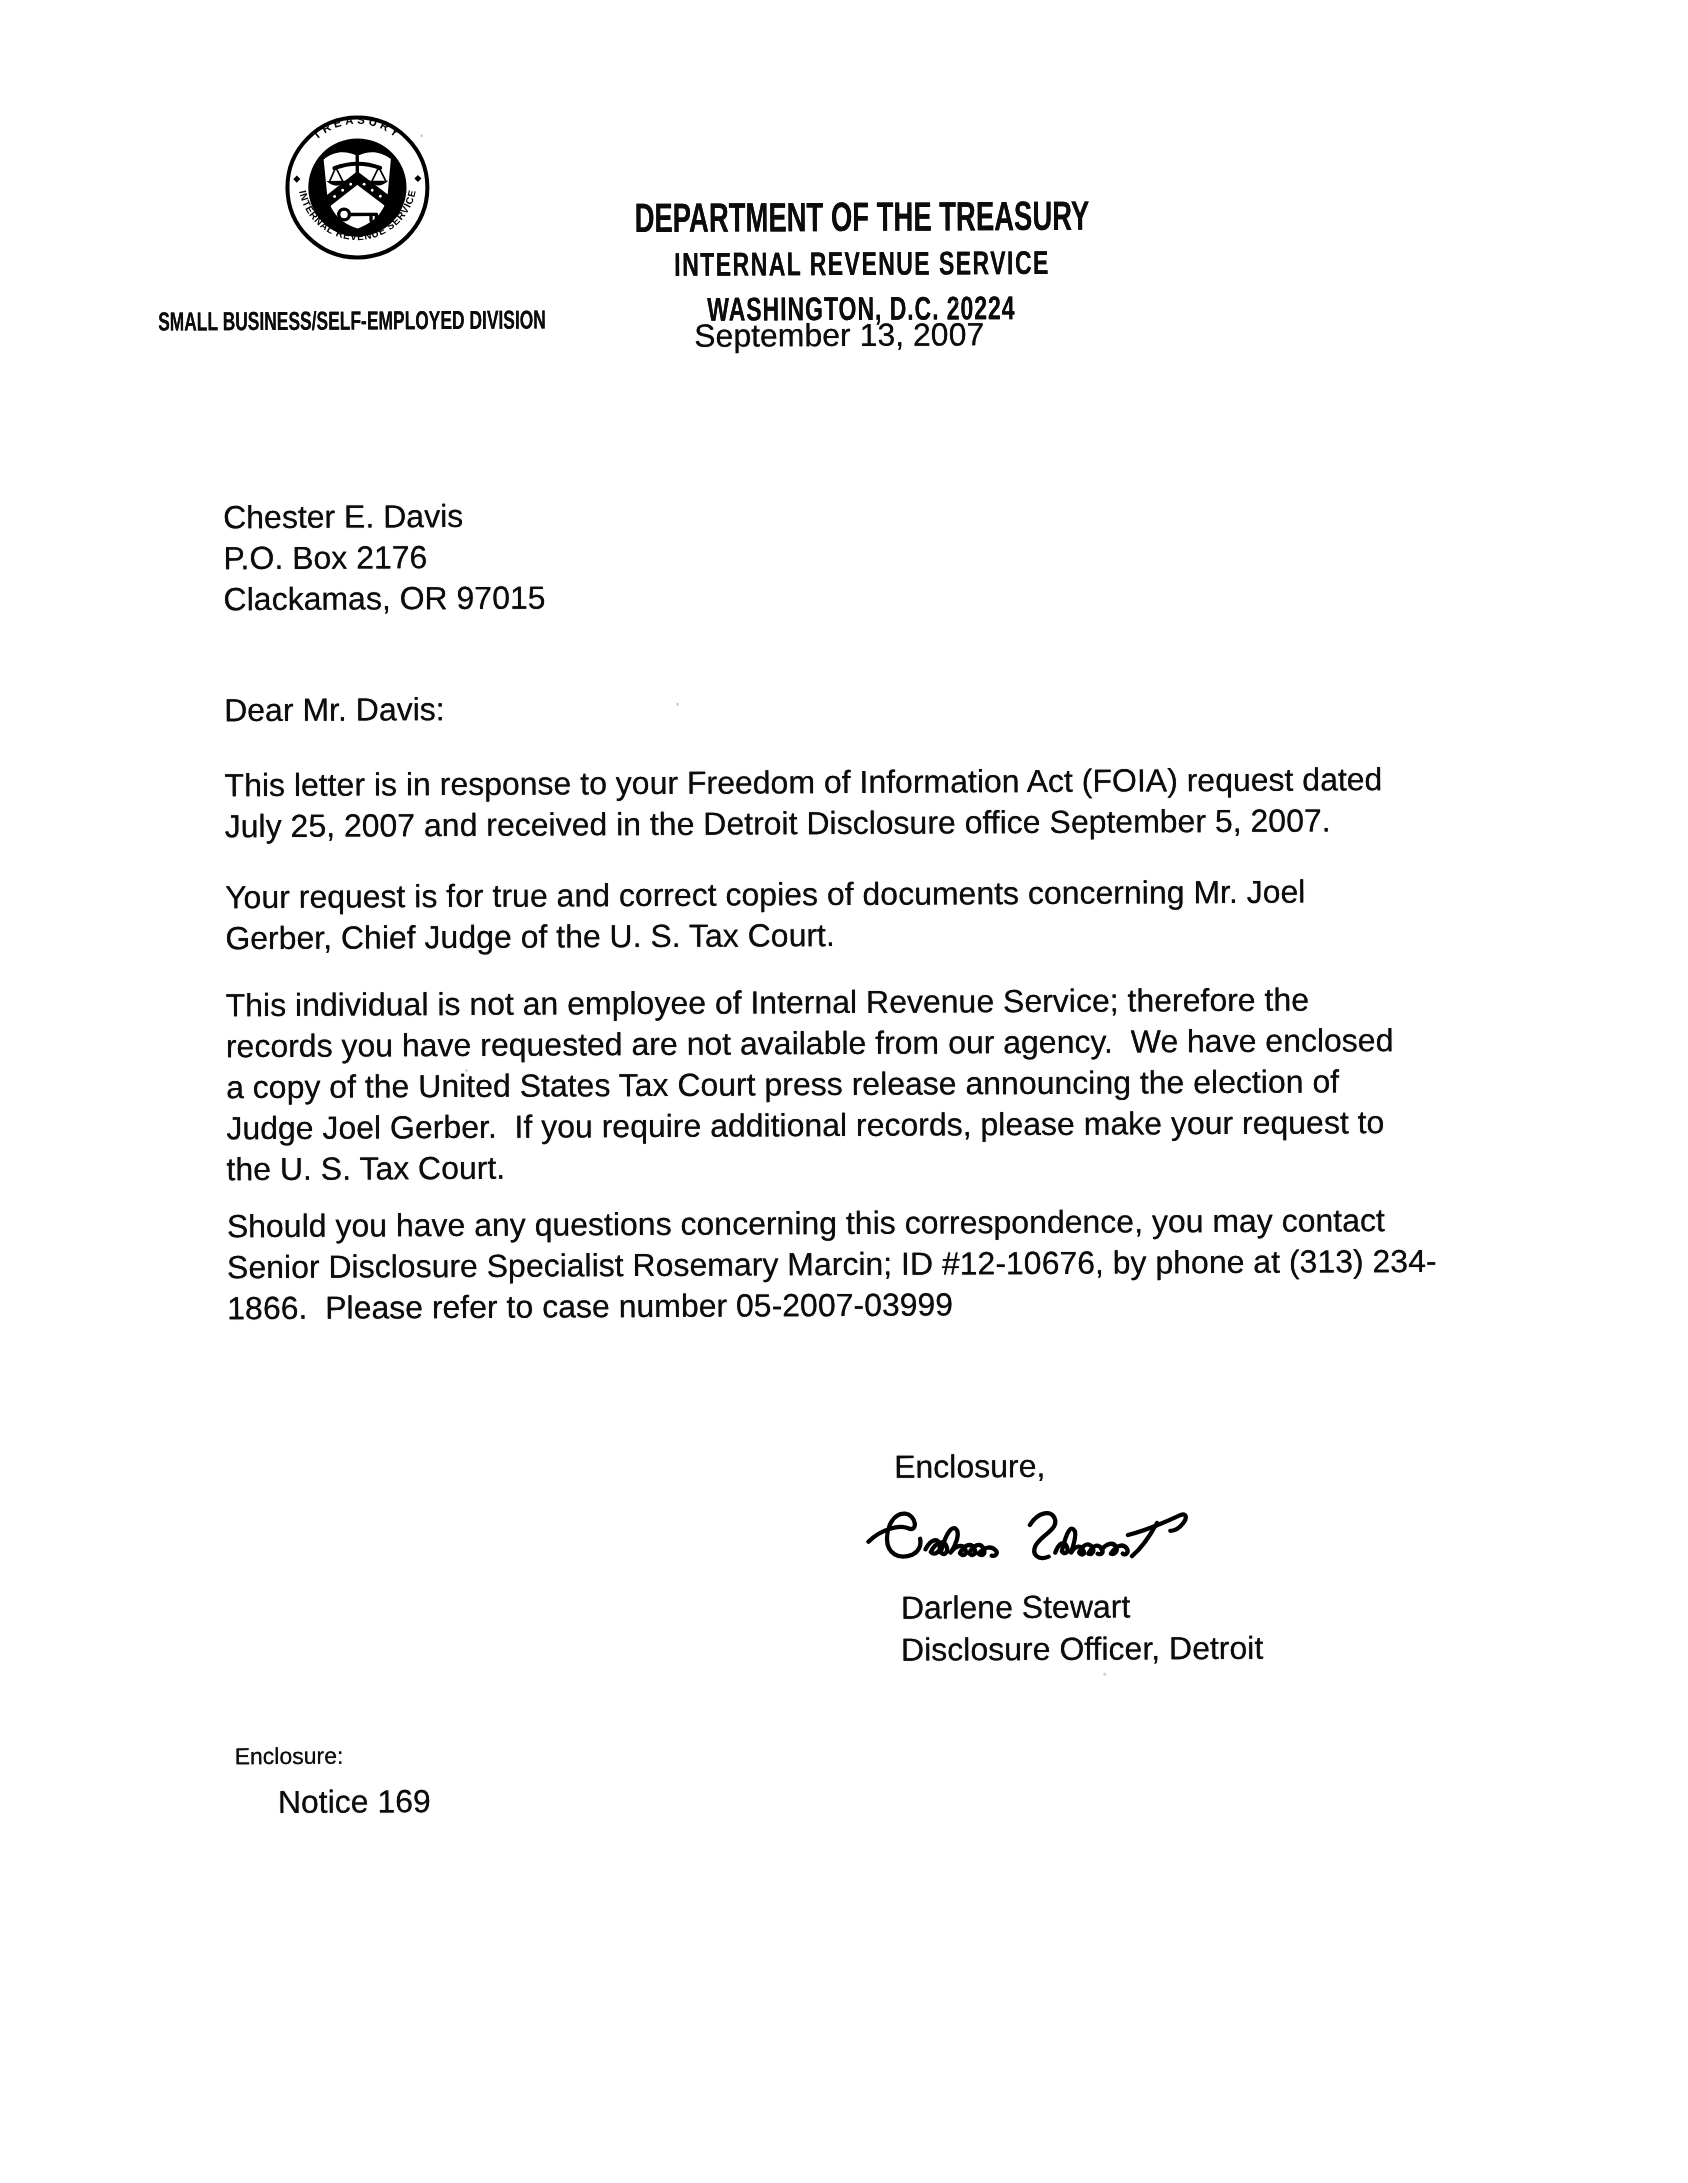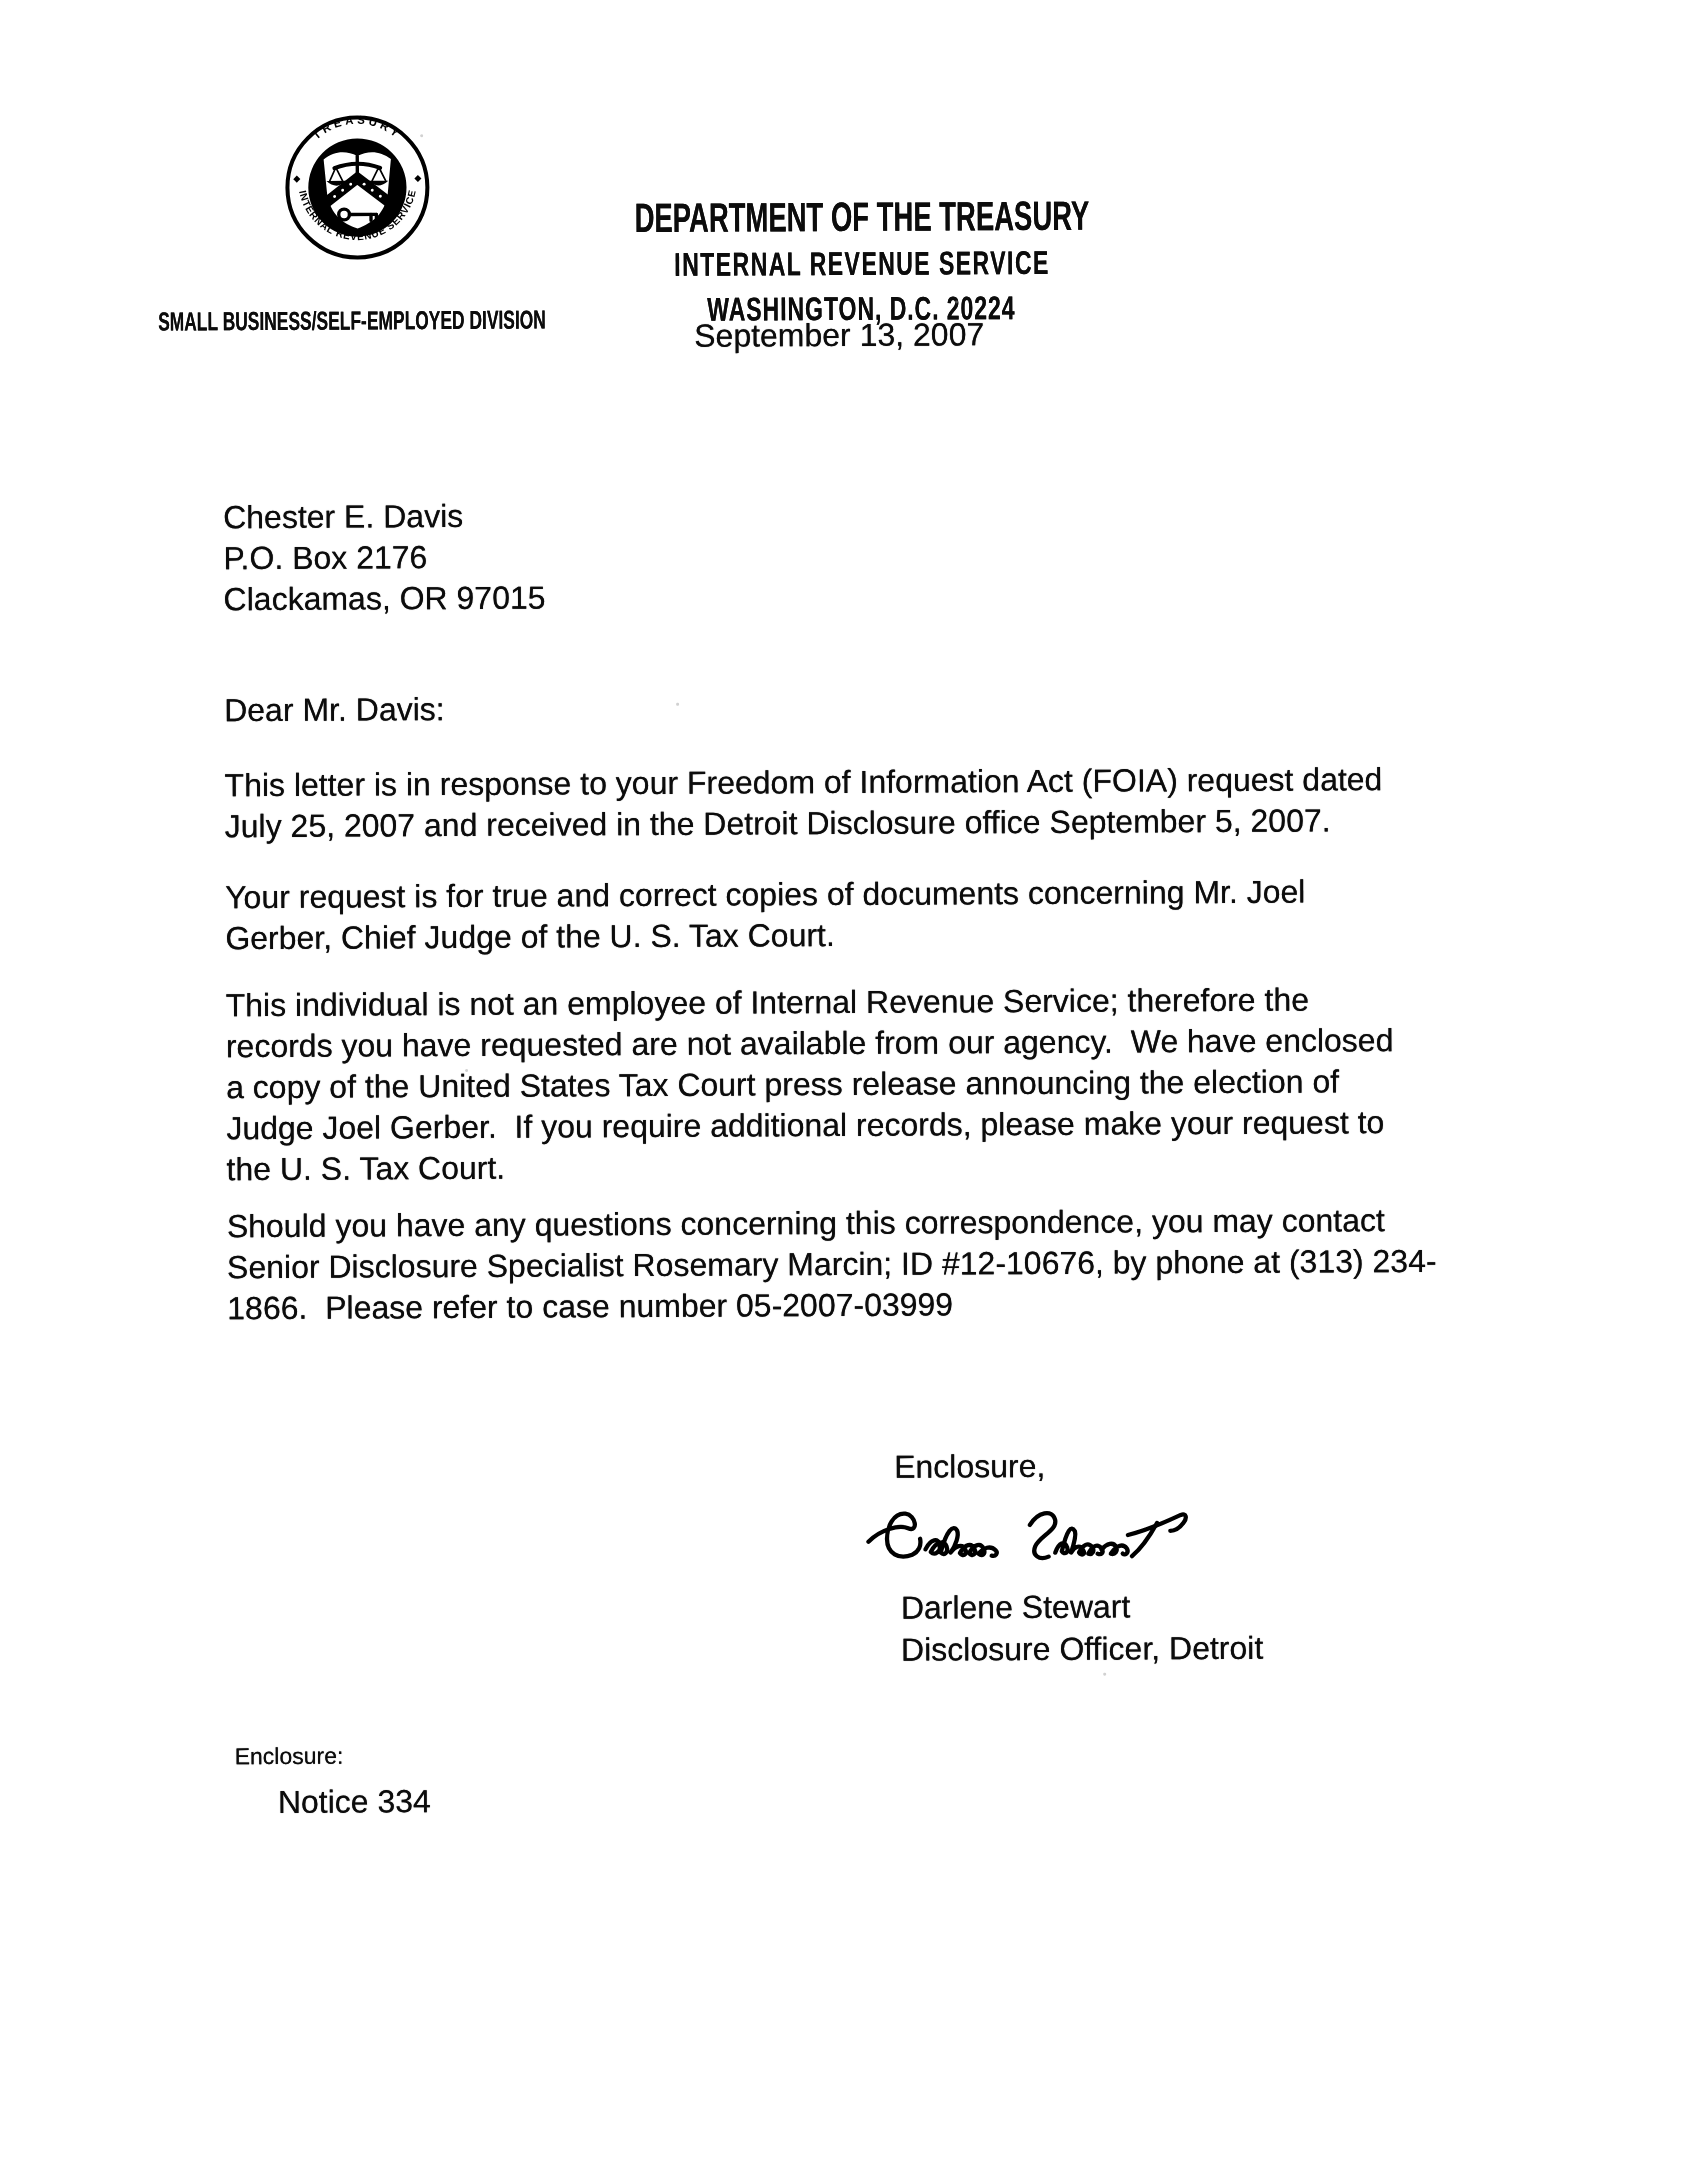--- a/index.html
+++ b/index.html
@@ -133,21 +133,21 @@
       <path d="M 398,58 C 422,52 452,40 478,28 C 486,25 488,32 482,40 C 476,48 468,52 462,52"></path>
     </g>
   </svg>
 
   <div class="sig-names">
     <div class="line t">Darlene Stewart</div>
     <div class="line t">Disclosure Officer, Detroit</div>
   </div>
 
   <div class="enc-label line t">Enclosure:</div>
-  <div class="enc-item line t">Notice 334</div>
+  <div class="enc-item line t">Notice 169</div>
 
   <div class="speck" style="left:424px;top:132px;width:3.3px;height:3.3px;"></div>
   <div class="speck" style="left:958px;top:301px;width:2.6px;height:2.6px;"></div>
   <div class="speck" style="left:677px;top:702px;width:2.6px;height:2.6px;"></div>
   <div class="speck" style="left:464px;top:1067px;width:3.3px;height:3.3px;"></div>
   <div class="speck" style="left:1099px;top:1674px;width:2.6px;height:2.6px;"></div>
 
 </div>
 
 

